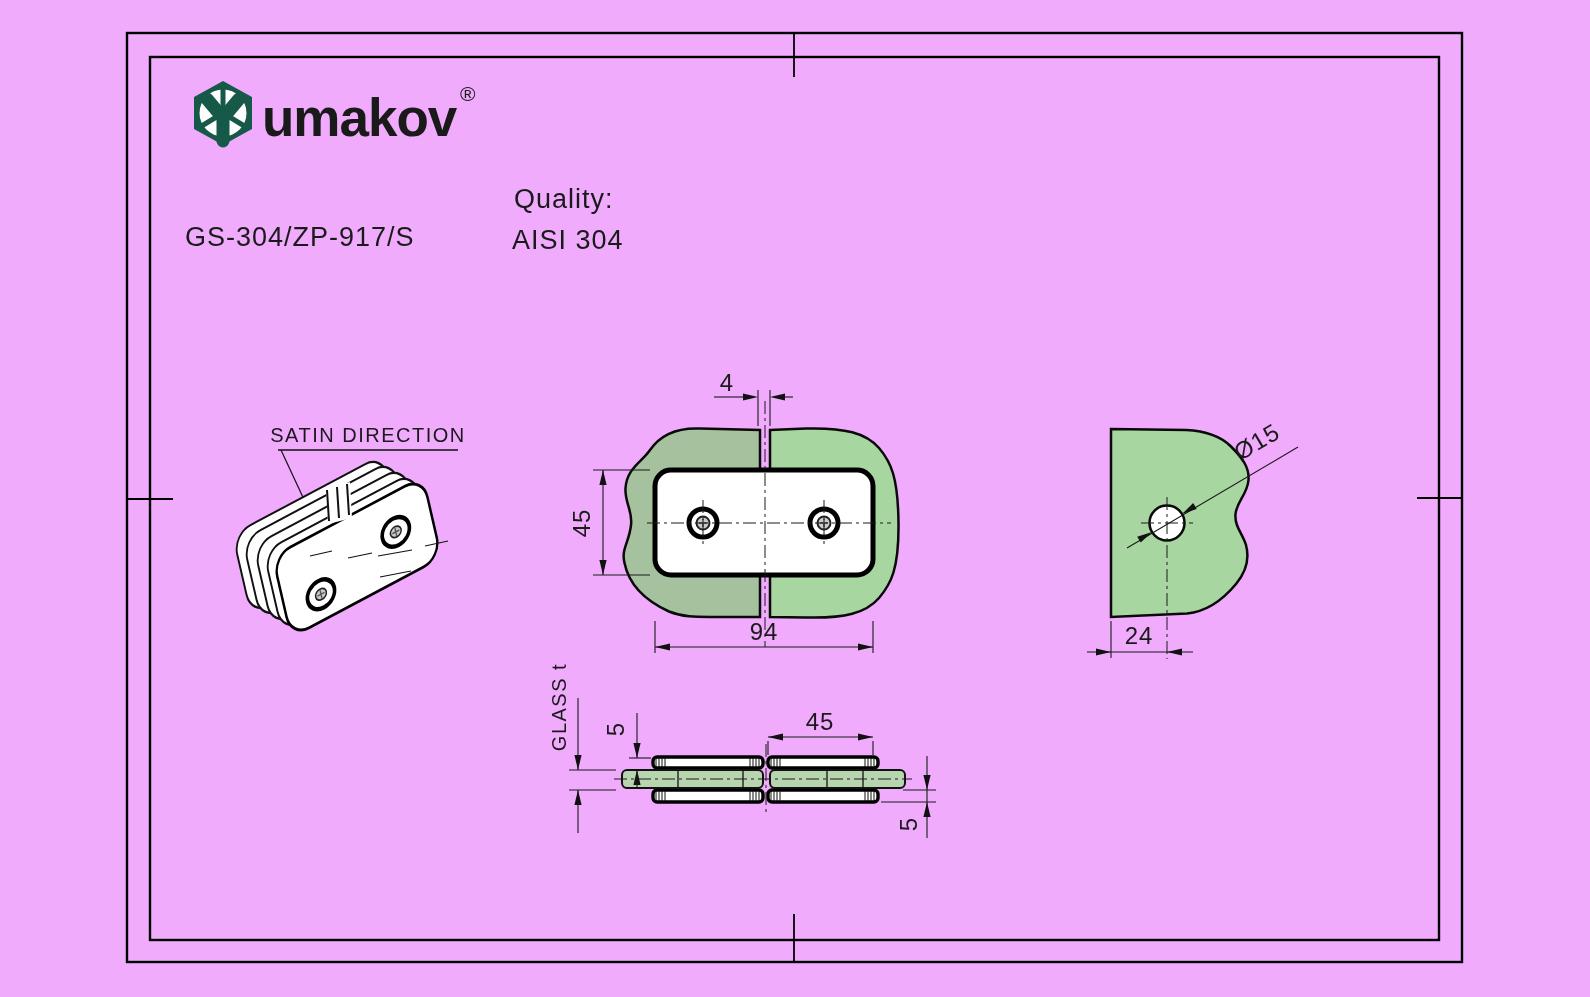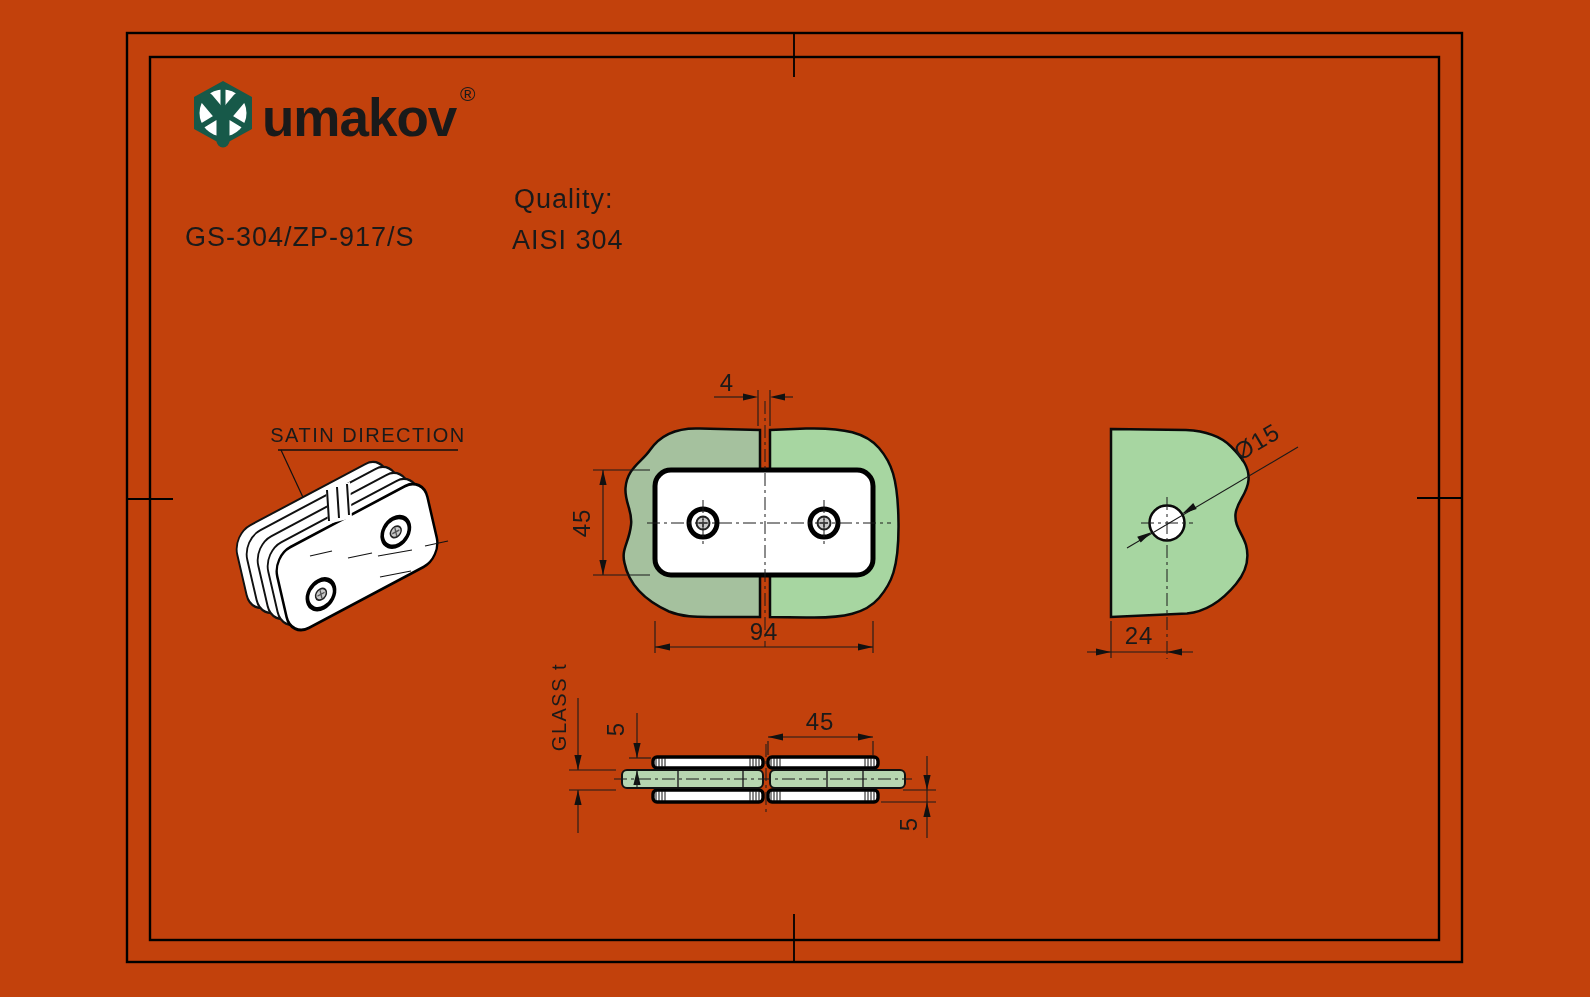--- a/index.html
+++ b/index.html
@@ -1,16 +1,16 @@
 <!DOCTYPE html>
 <html><head>
 <meta charset="utf-8">
 <style>
   html,body{margin:0;padding:0;background:#ffffff;}
-  #page{position:relative;width:1590px;height:997px;background:#c2410c;overflow:hidden;
+  #page{position:relative;width:1590px;height:997px;background:#f0abfc;overflow:hidden;
         font-family:"Liberation Sans",sans-serif;}
   svg{position:absolute;left:0;top:0;}
   text{fill:#1a1a1a;}
   .dimtxt{font-size:24px;letter-spacing:1px;font-weight:400;}
   .lbltxt{font-size:20px;letter-spacing:1.5px;font-weight:400;}
   .hdrtxt{font-size:27px;letter-spacing:1px;font-weight:400;}
   .brandtxt{font-size:53px;font-weight:700;letter-spacing:-1px;}
   .regtxt{font-size:21px;font-weight:400;}
   .thin{stroke:#1a1a1a;stroke-width:1.1;fill:none;}
   .outline{stroke:#0a0a0a;stroke-width:2.5;}

